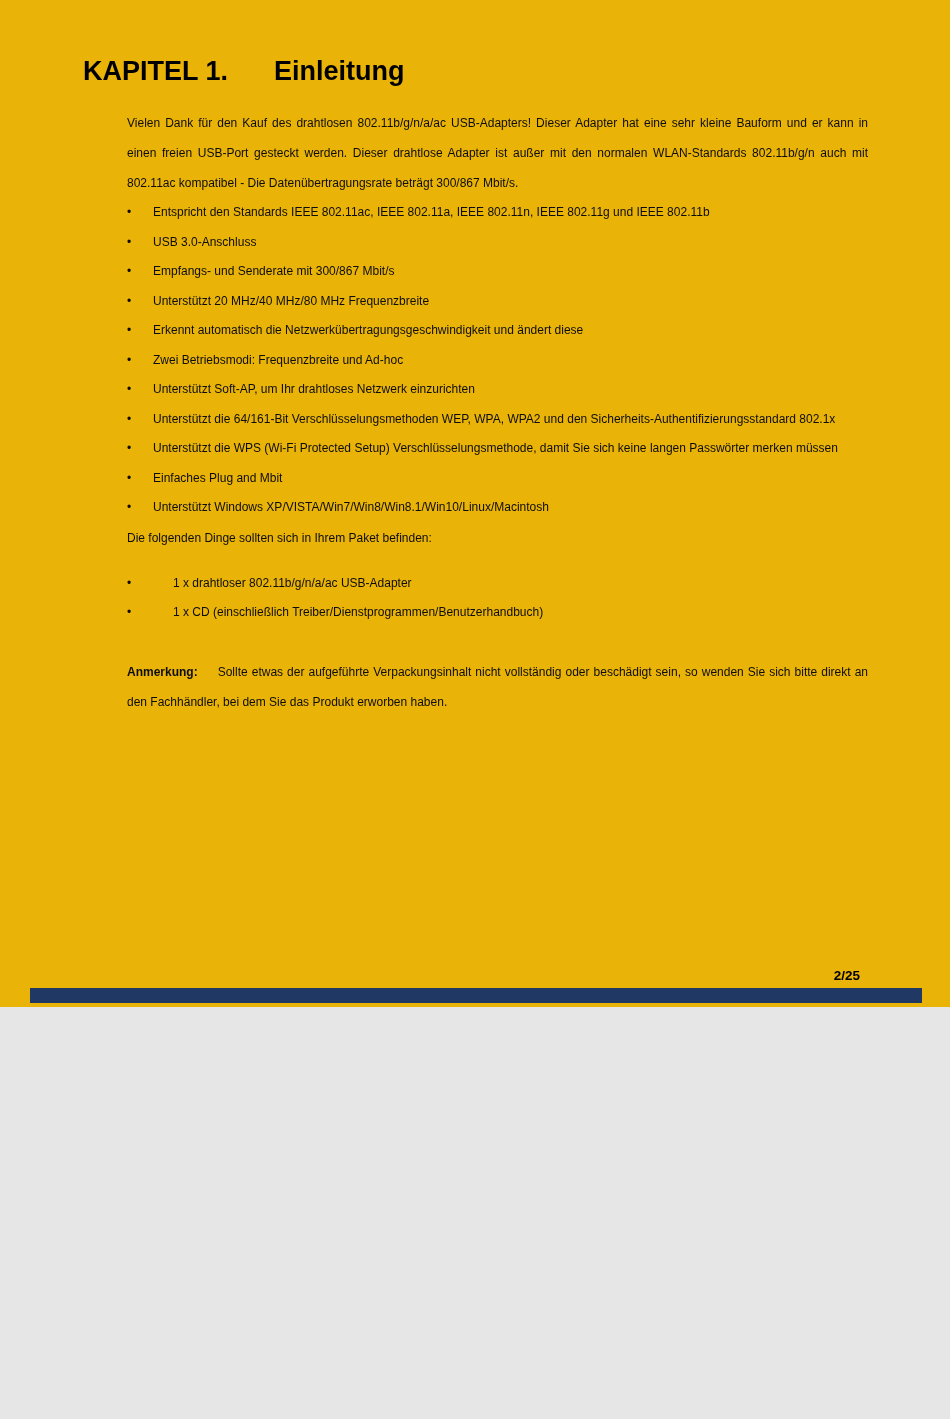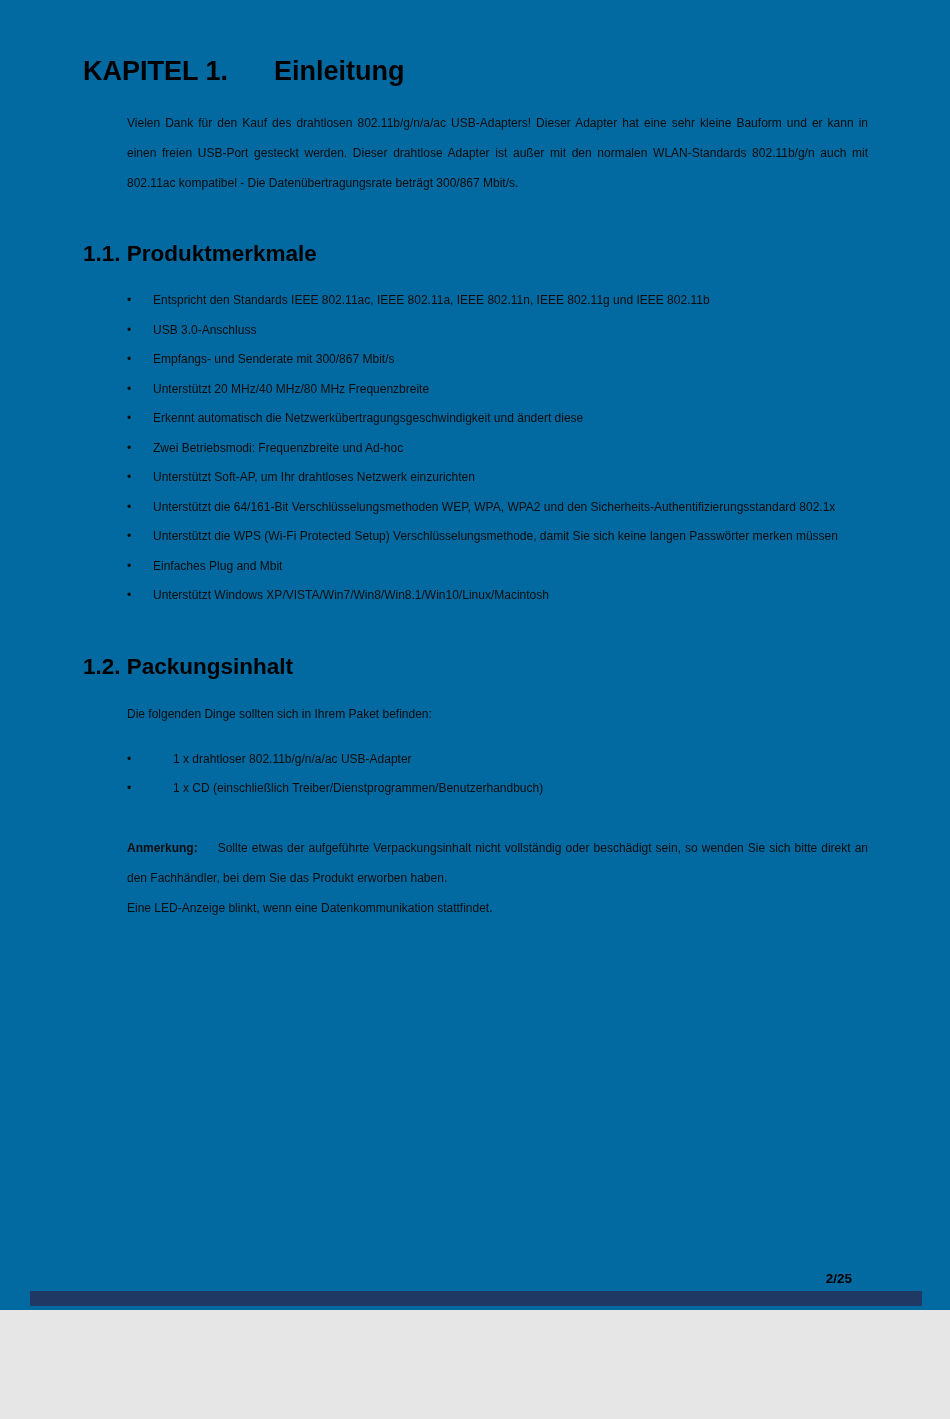--- a/index.html
+++ b/index.html
@@ -1,20 +1,20 @@
 <!DOCTYPE html>
 <html><head>
 <meta charset="utf-8">
 <style>
   html,body { margin:0; padding:0; background:#e6e6e6; }
   .page {
     position:relative;
-    width:950px; height:1310px;
+    width:950px; height:1007px;
     margin:0 auto;
-    background:#0369a1;
+    background:#eab308;
     font-family:"Liberation Sans", sans-serif;
     color:#0d0d0d;
     box-sizing:border-box;
     padding:55px 82px 0 83px;
     overflow:hidden;
   }
   .chapter-title {
     font-size:27px;
     font-weight:bold;
     line-height:1.2;
@@ -44,42 +44,41 @@
   .li .li-text { flex:1; }
   .lead { margin:0 0 0 44px; }
   .note {
     margin:29px 0 0 44px;
     text-align:justify;
   }
   .note .note-label { font-weight:bold; margin-right:20px; }
   .led-body { margin:0 0 0 44px; }
   .page-number {
     position:absolute;
-    right:98px; bottom:24px;
+    right:90px; bottom:24px;
     font-size:13.5px;
     font-weight:bold;
     color:#000;
   }
   .footer-bar {
     position:absolute;
     left:30px; right:28px; bottom:4px;
     height:15px;
     background:#1f3864;
   }
 </style>
 </head>
 <body>
 
 <div class="page">
 
   <h1 class="chapter-title"><span>KAPITEL 1.</span><span class="title-text">Einleitung</span></h1>
 
   <p class="body-text intro">Vielen Dank für den Kauf des drahtlosen 802.11b/g/n/a/ac USB-Adapters! Dieser Adapter hat eine sehr kleine Bauform und er kann in einen freien USB-Port gesteckt werden. Dieser drahtlose Adapter ist außer mit den normalen WLAN-Standards 802.11b/g/n auch mit 802.11ac kompatibel - Die Datenübertragungsrate beträgt 300/867 Mbit/s.</p>
 
-  <h2 class="section-heading">1.1. Produktmerkmale</h2>
 
   <div class="body-text list">
     <div class="li">
       <span class="marker">•</span>
       <span class="li-text">Entspricht den Standards IEEE 802.11ac, IEEE 802.11a, IEEE 802.11n, IEEE 802.11g und IEEE 802.11b</span>
     </div>
     <div class="li">
       <span class="marker">•</span>
       <span class="li-text">USB 3.0-Anschluss</span>
     </div>
@@ -114,36 +113,34 @@
     <div class="li">
       <span class="marker">•</span>
       <span class="li-text">Einfaches Plug and Mbit</span>
     </div>
     <div class="li">
       <span class="marker">•</span>
       <span class="li-text">Unterstützt Windows XP/VISTA/Win7/Win8/Win8.1/Win10/Linux/Macintosh</span>
     </div>
   </div>
 
-  <h2 class="section-heading">1.2. Packungsinhalt</h2>
 
   <p class="body-text lead" style="margin-bottom:16px;">Die folgenden Dinge sollten sich in Ihrem Paket befinden:</p>
 
   <div class="body-text list">
     <div class="li li--wide">
       <span class="marker">•</span>
       <span class="li-text">1 x drahtloser 802.11b/g/n/a/ac USB-Adapter</span>
     </div>
     <div class="li li--wide">
       <span class="marker">•</span>
       <span class="li-text">1 x CD (einschließlich Treiber/Dienstprogrammen/Benutzerhandbuch)</span>
     </div>
   </div>
 
   <p class="body-text note"><strong class="note-label">Anmerkung:</strong><span>Sollte etwas der aufgeführte Verpackungsinhalt nicht vollständig oder beschädigt sein, so wenden Sie sich bitte direkt an den Fachhändler, bei dem Sie das Produkt erworben haben.</span></p>
 
 
-  <p class="body-text led-body">Eine LED-Anzeige blinkt, wenn eine Datenkommunikation stattfindet.</p>
 
   <div class="page-number">2/25</div>
   <div class="footer-bar" style="background: rgb(31, 56, 100);"></div>
 
 </div>
 
 </body></html>

